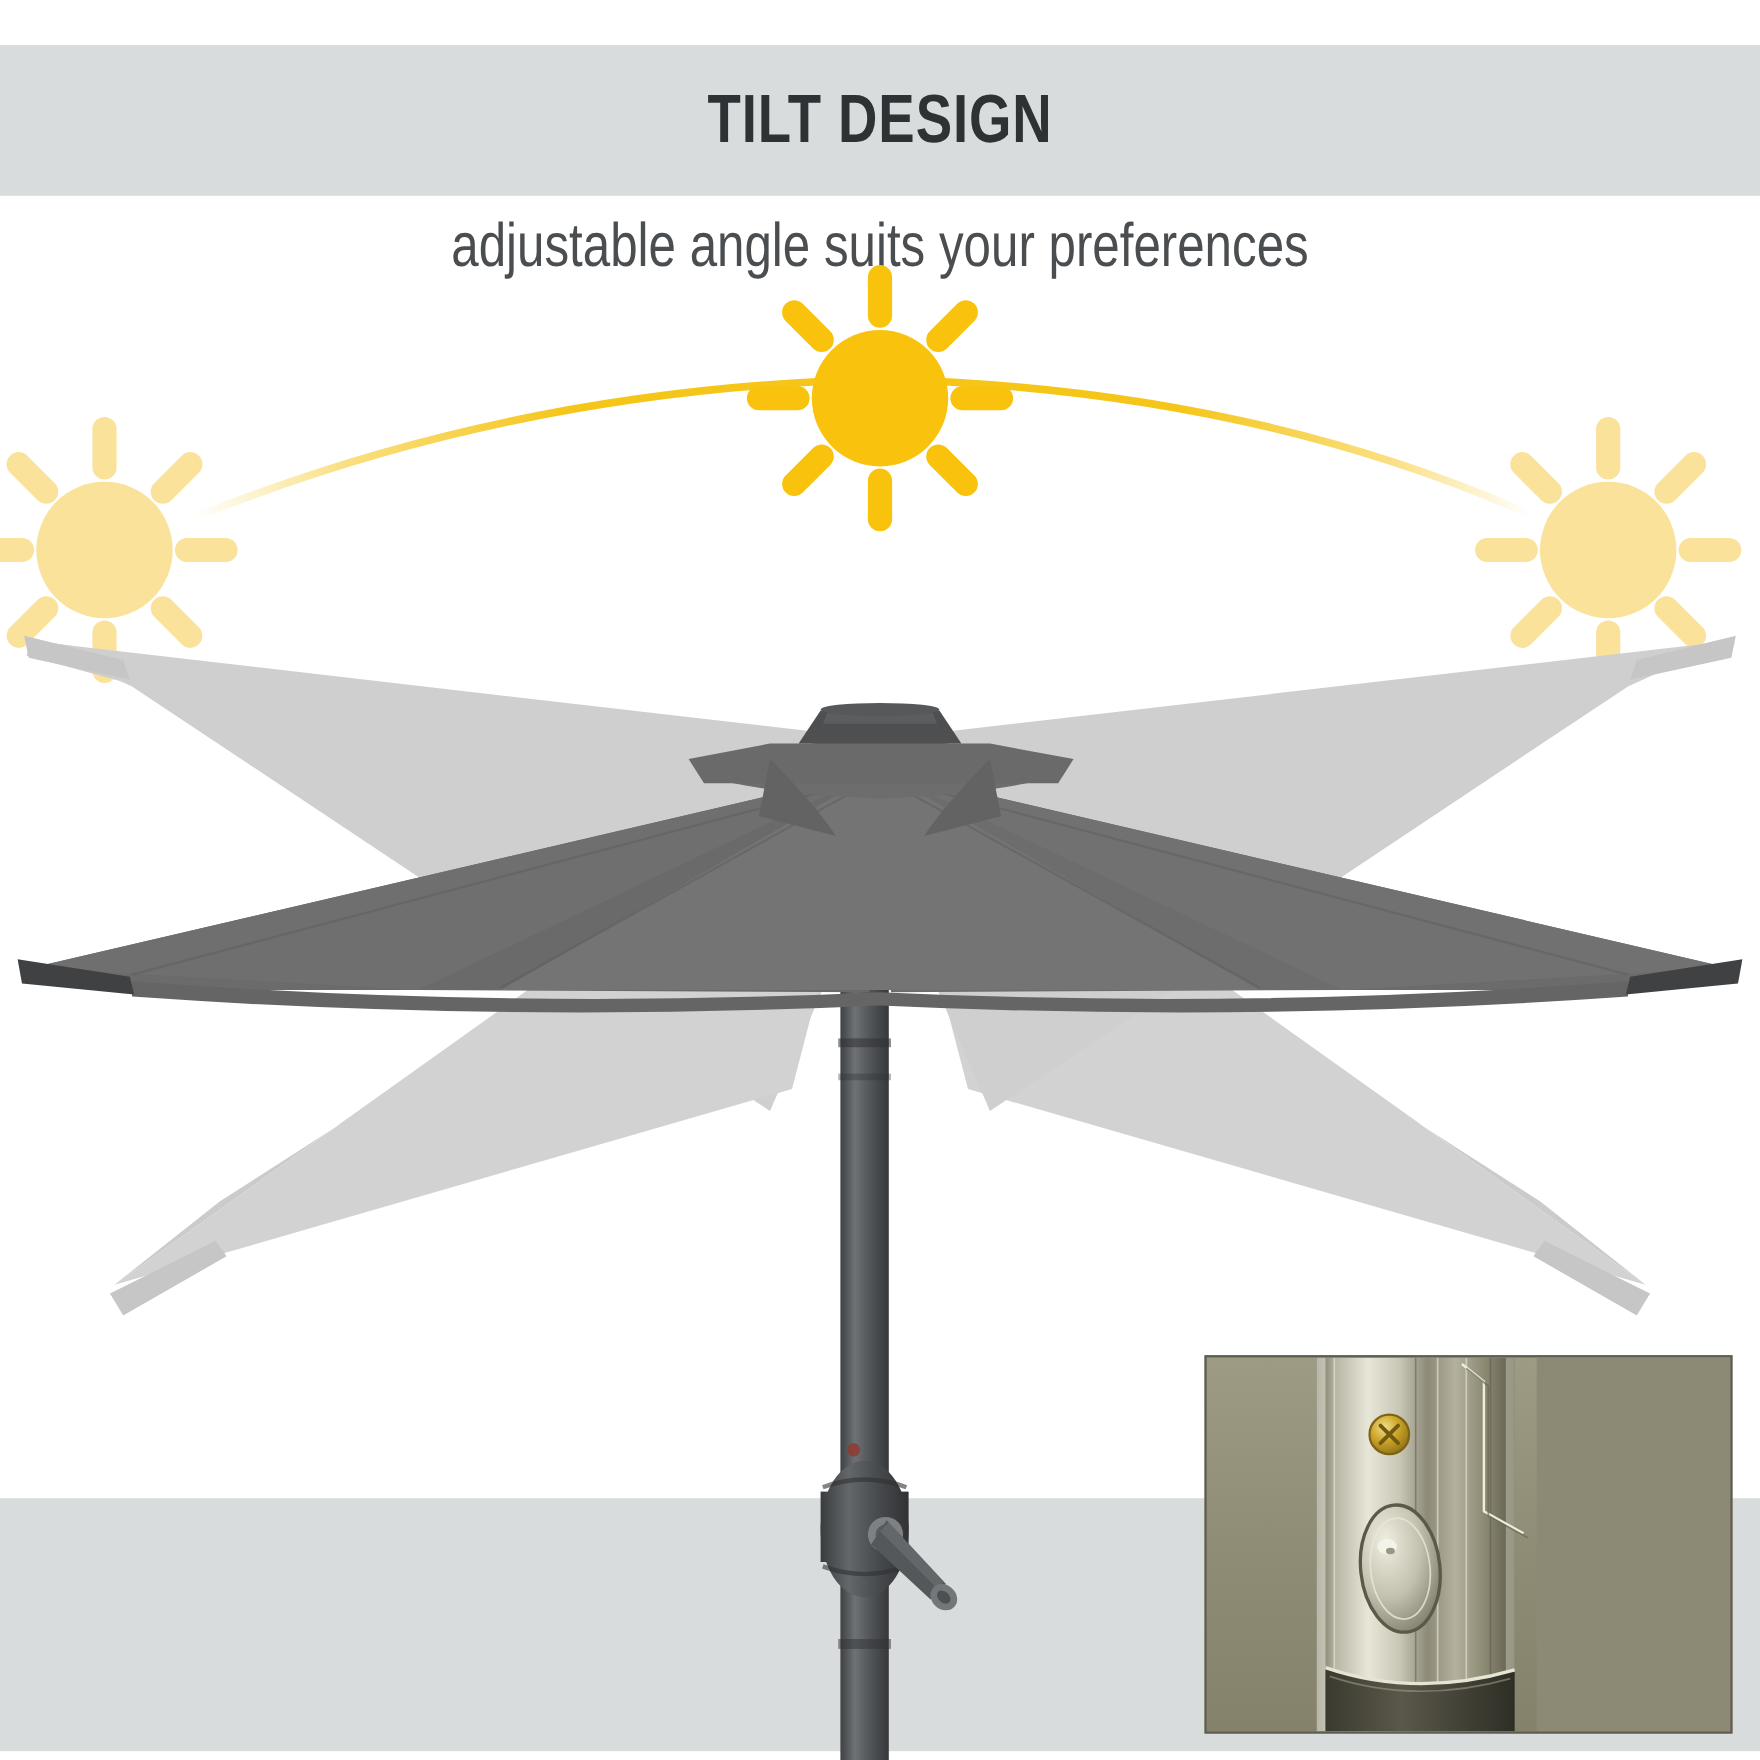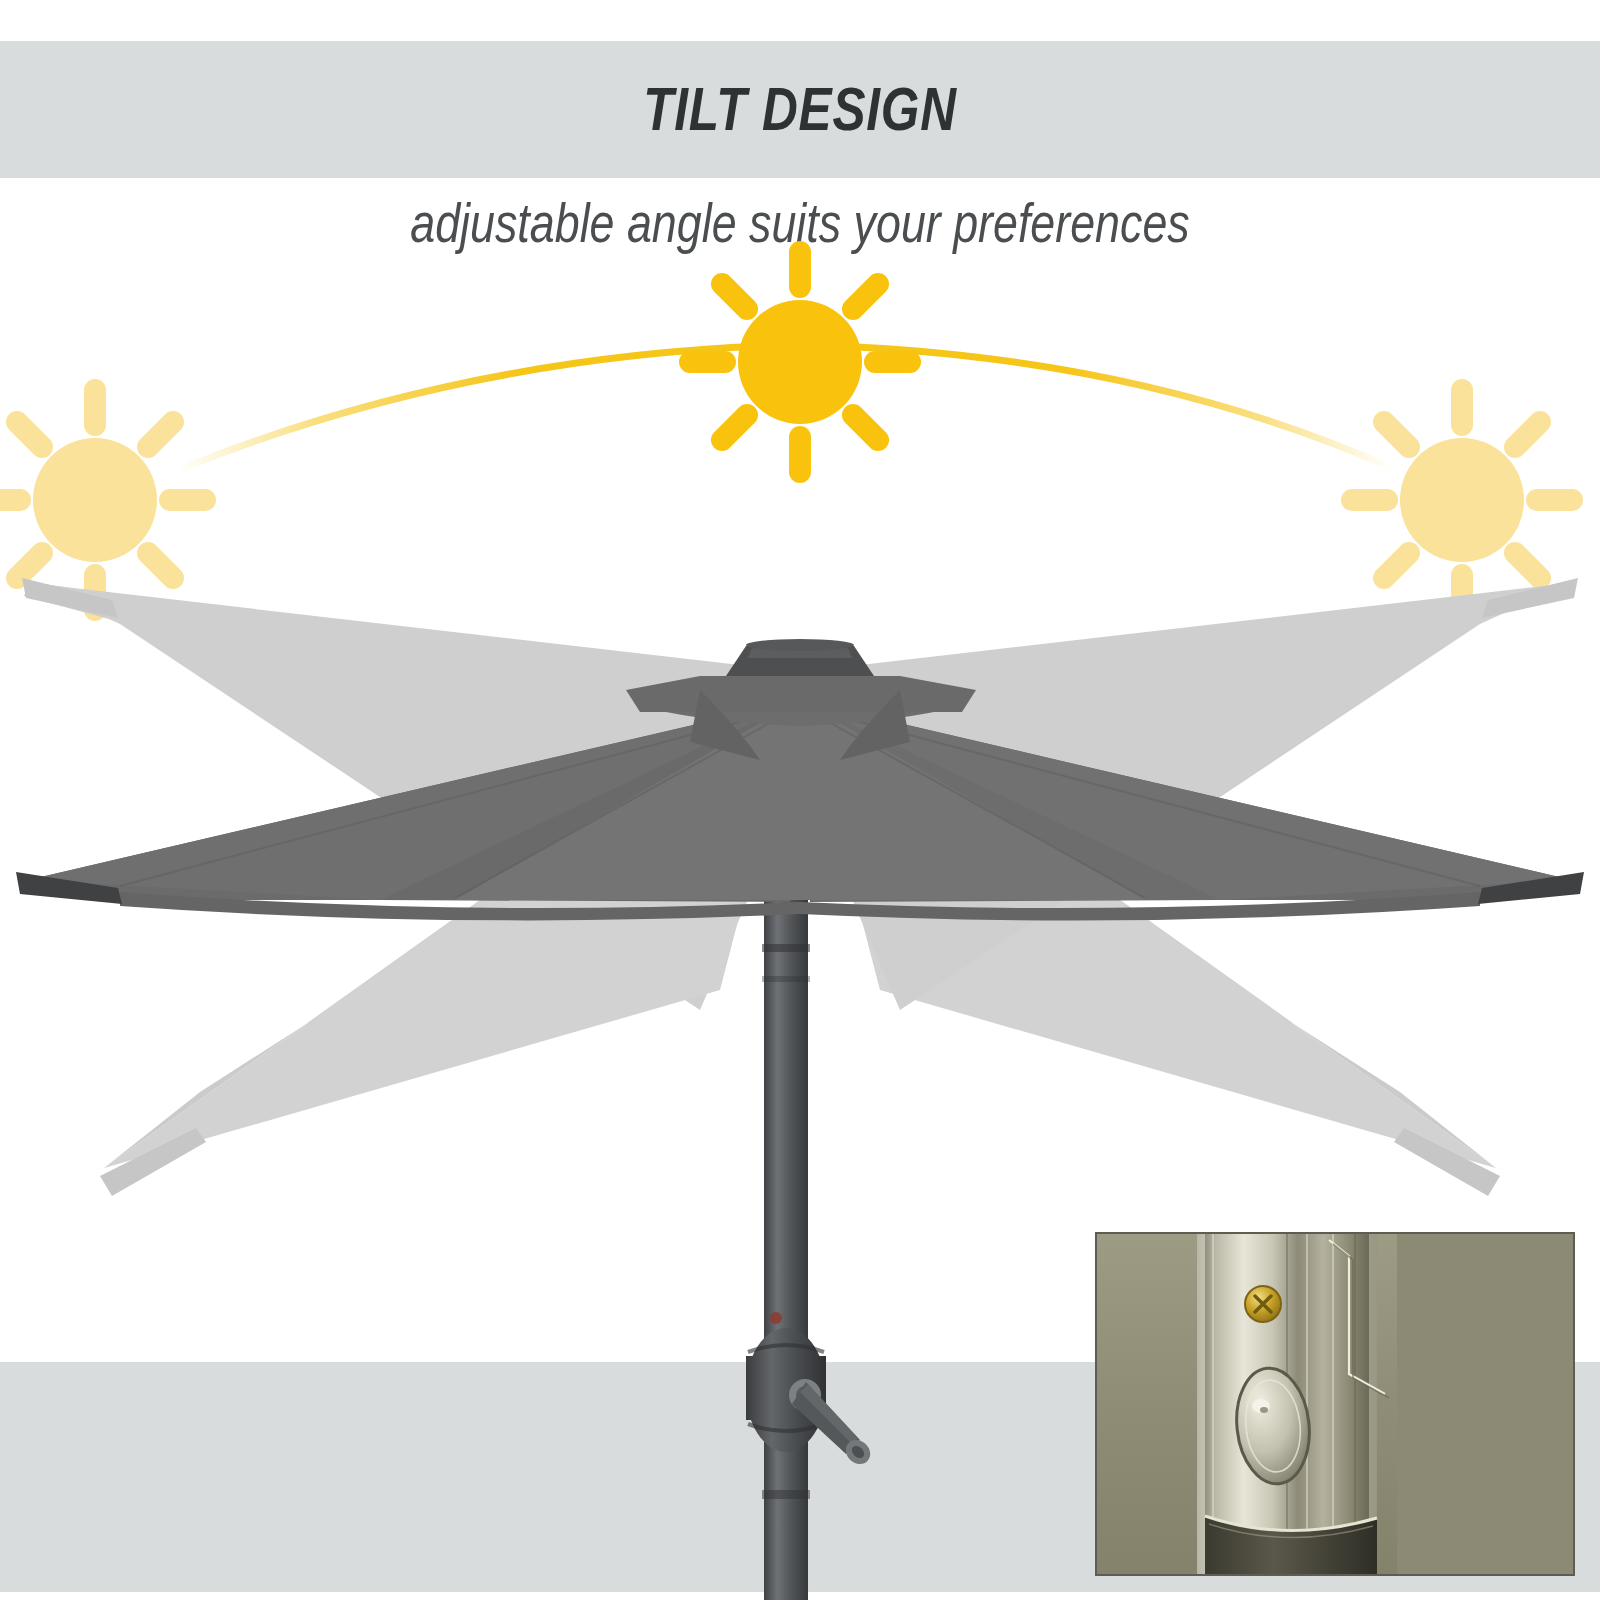--- a/index.html
+++ b/index.html
@@ -1,21 +1,21 @@
 <!DOCTYPE html>
 <html><head>
 <meta charset="utf-8">
 <style>
   html,body{margin:0;padding:0;}
   body{
     width:1600px;height:1600px;overflow:hidden;position:relative;
     background:#ffffff;
     font-family:"Liberation Sans", sans-serif;
   }
-  #stage{position:absolute;inset:0;width:1600px;height:1600px;font-style:italic;}
+  #stage{position:absolute;inset:0;width:1600px;height:1600px;}
 
   
   .band{position:absolute;left:0;width:1600px;background:#d9dcdd;}
   #band-top{top:41px;height:137px;}
   #band-bottom{top:1362px;height:230px;}
 
   
   #title{
     position:absolute;left:0;top:47px;width:1600px;
     text-align:center;

